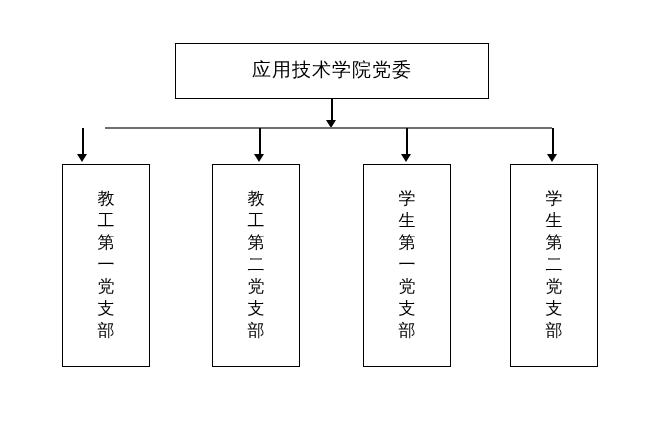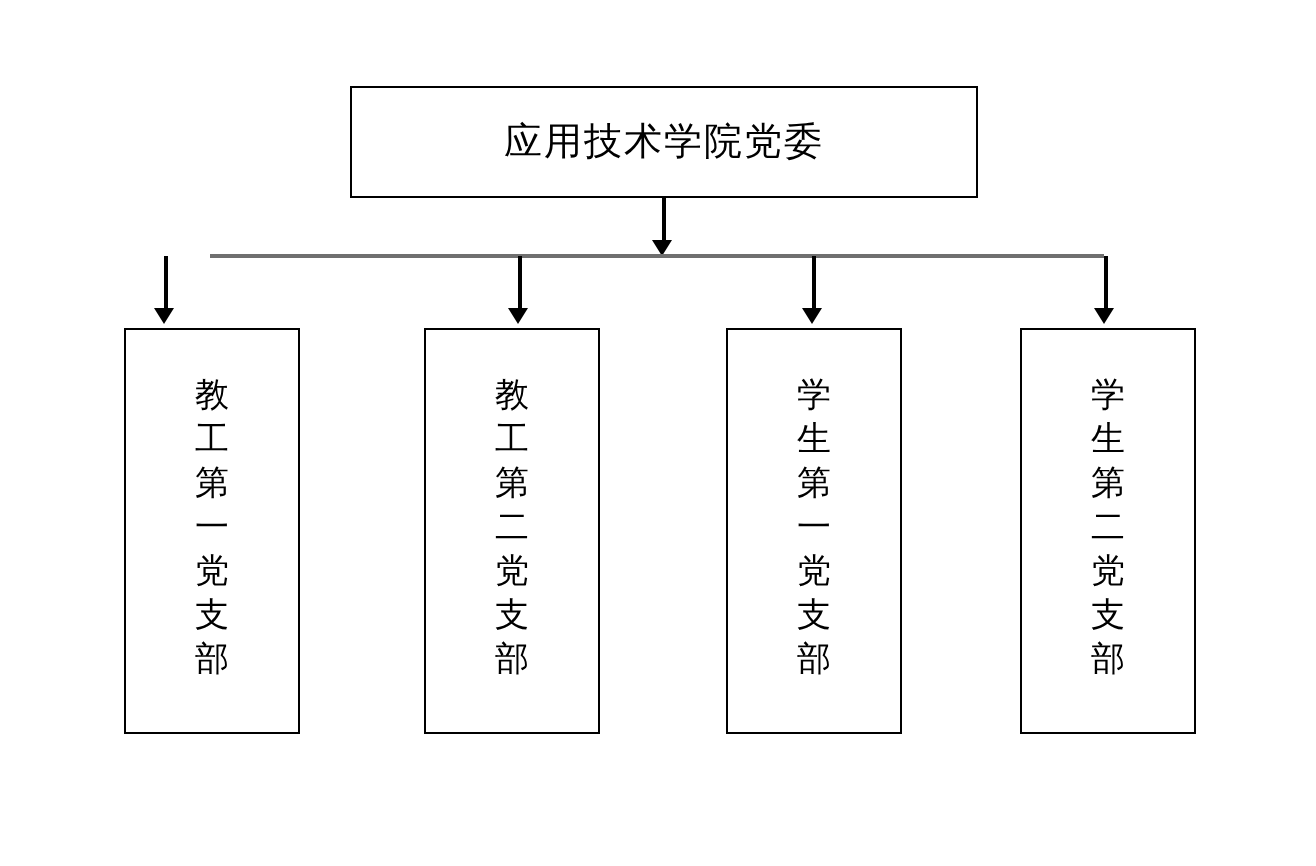--- a/index.html
+++ b/index.html
@@ -29,21 +29,21 @@
   .root-node {
     left: 175px;
     top: 43px;
     width: 314px;
     height: 56px;
     display: flex;
     align-items: center;
     justify-content: center;
   }
   .root-label {
-    font-family: Liberation Sans, sans-serif;
+    font-family: Liberation Mono, monospace;
     font-size: 19px;
     line-height: 1;
     color: #000000;
     letter-spacing: 1px;
     white-space: nowrap;
   }
 
   .leaf-node {
     top: 164px;
     width: 88px;

